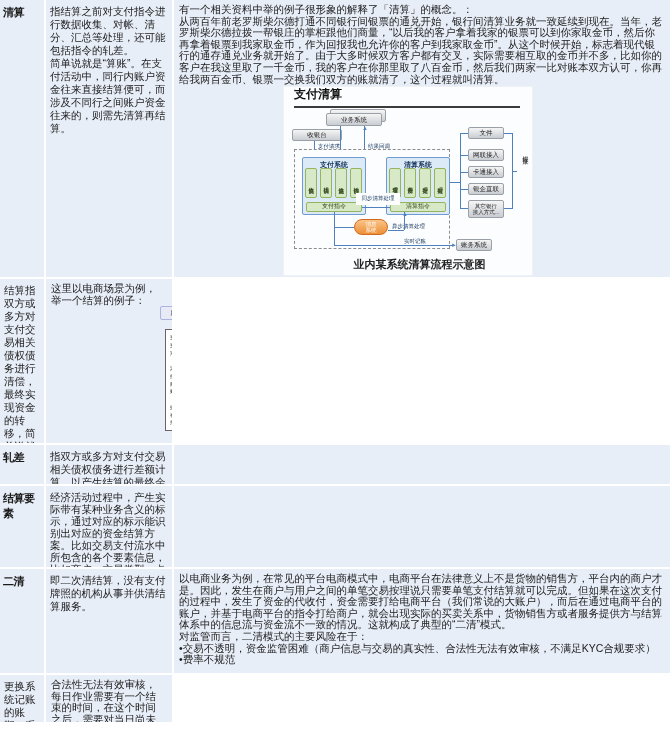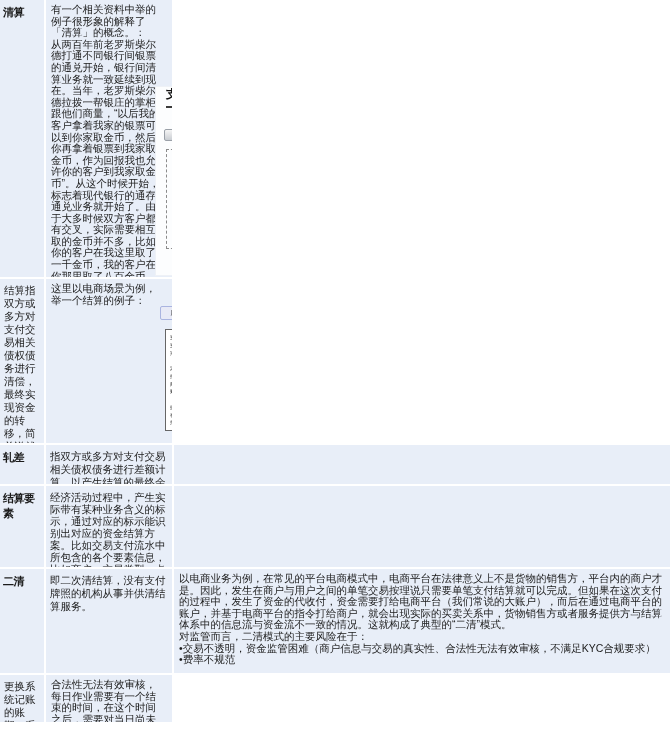--- a/index.html
+++ b/index.html
@@ -39,20 +39,22 @@
   .ah2 { position:absolute; font-size:6px; color:#5c6bc0; line-height:6px; }
   .note { position:absolute; background:#fff; border:1px solid #666; font-size:5px; line-height:1.55; padding:4px; white-space:pre-line; color:#222; }
 </style>
 </head>
 <body>
 
 <div id="page">
 
   <div class="row" style="height:279px">
     <div class="cell t-cell"><span>清算</span></div>
+    <div class="cell d-cell"><span>指结算之前对支付指令进行数据收集、对帐、清分、汇总等处理，还可能包括指令的轧差。
+简单说就是“算账”。在支付活动中，同行内账户资金往来直接结算便可，而涉及不同行之间账户资金往来的，则需先清算再结算。</span></div>
     <div class="cell c-cell">
       <div class="c-text" style="height:84px">有一个相关资料中举的例子很形象的解释了「清算」的概念。：
 从两百年前老罗斯柴尔德打通不同银行间银票的通兑开始，银行间清算业务就一致延续到现在。当年，老罗斯柴尔德拉拨一帮银庄的掌柜跟他们商量，“以后我的客户拿着我家的银票可以到你家取金币，然后你再拿着银票到我家取金币，作为回报我也允许你的客户到我家取金币”。从这个时候开始，标志着现代银行的通存通兑业务就开始了。由于大多时候双方客户都有交叉，实际需要相互取的金币并不多，比如你的客户在我这里取了一千金币，我的客户在你那里取了八百金币，然后我们两家一比对账本双方认可，你再给我两百金币、银票一交换我们双方的账就清了，这个过程就叫清算。</div>
 
       <div id="panel1">
         <div class="dg1-title">支付清算</div>
         <div class="dg1-rule"></div>
 
         <div class="gbox" style="left:46px;top:22px;width:56px;height:13px"></div>
         <div class="gbox" style="left:42px;top:26px;width:56px;height:13px">业务系统</div>

